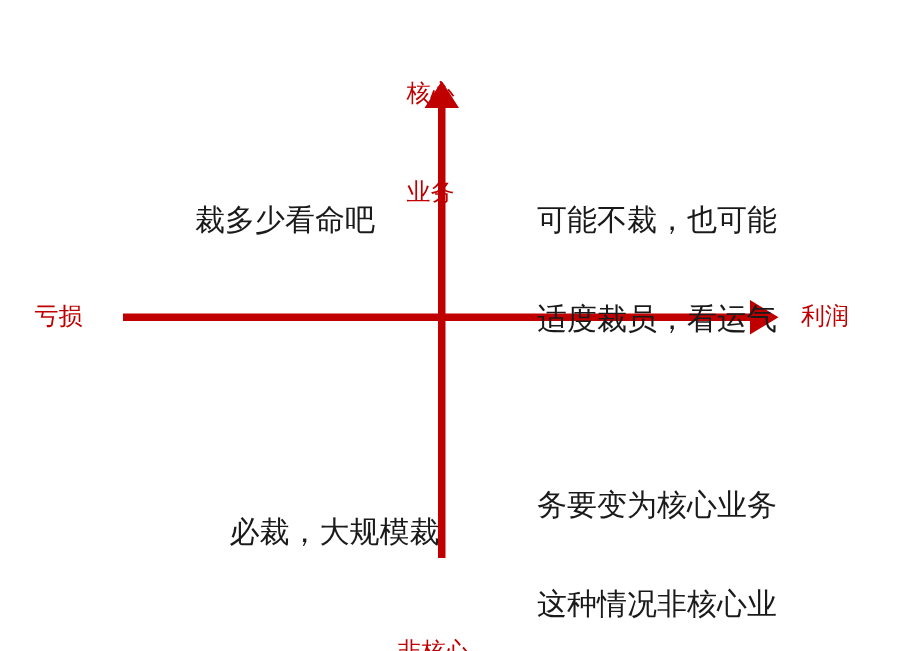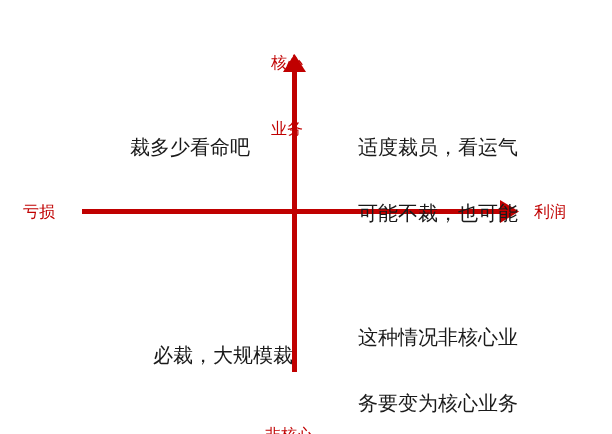--- a/index.html
+++ b/index.html
@@ -115,26 +115,26 @@
 
   <div class="axis-label" id="label-left">亏损</div>
 
   <div class="axis-label" id="label-right">利润</div>
 
   <div class="quad-text" id="quad-2">
     <span class="ln">裁多少看命吧</span>
   </div>
 
   <div class="quad-text" id="quad-1">
+    <span class="ln">可能不裁，也可能</span>
     <span class="ln">适度裁员，看运气</span>
-    <span class="ln">可能不裁，也可能</span>
   </div>
 
   <div class="quad-text" id="quad-3">
     <span class="ln">必裁，大规模裁</span>
   </div>
 
   <div class="quad-text" id="quad-4">
+    <span class="ln">务要变为核心业务</span>
     <span class="ln">这种情况非核心业</span>
-    <span class="ln">务要变为核心业务</span>
   </div>
 
 </div>
 
 </body></html>

